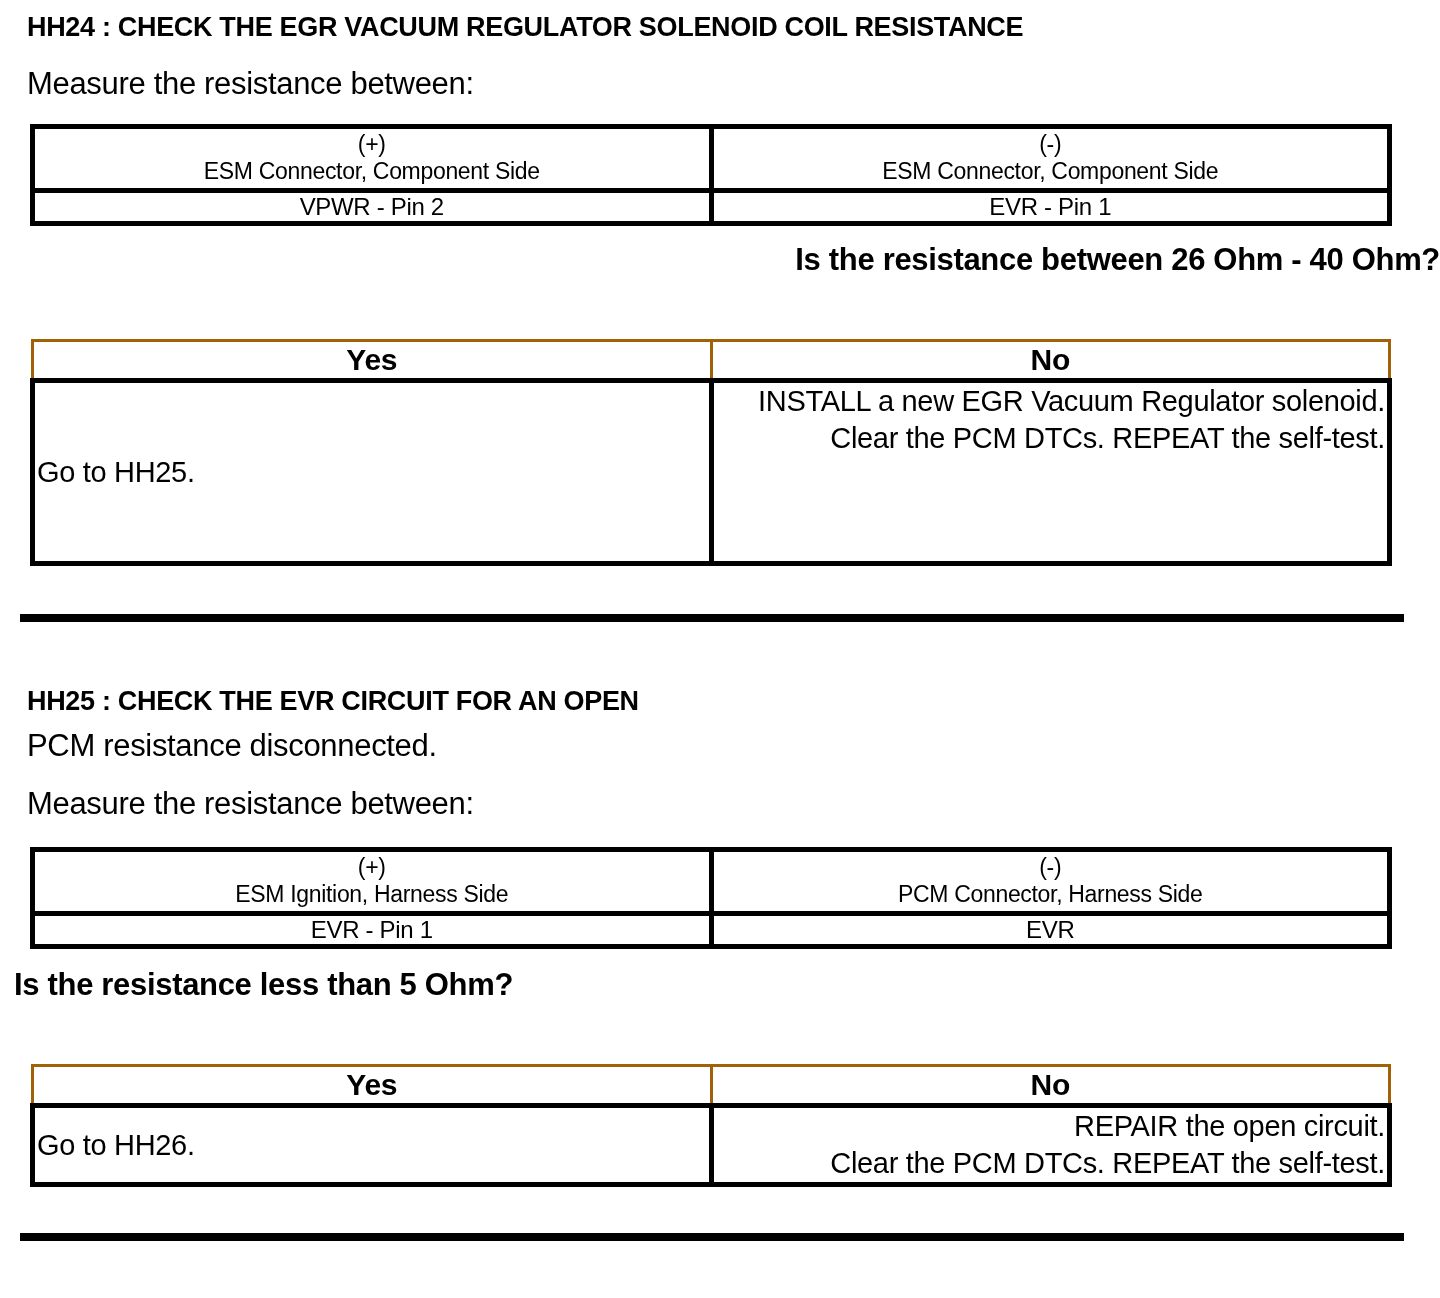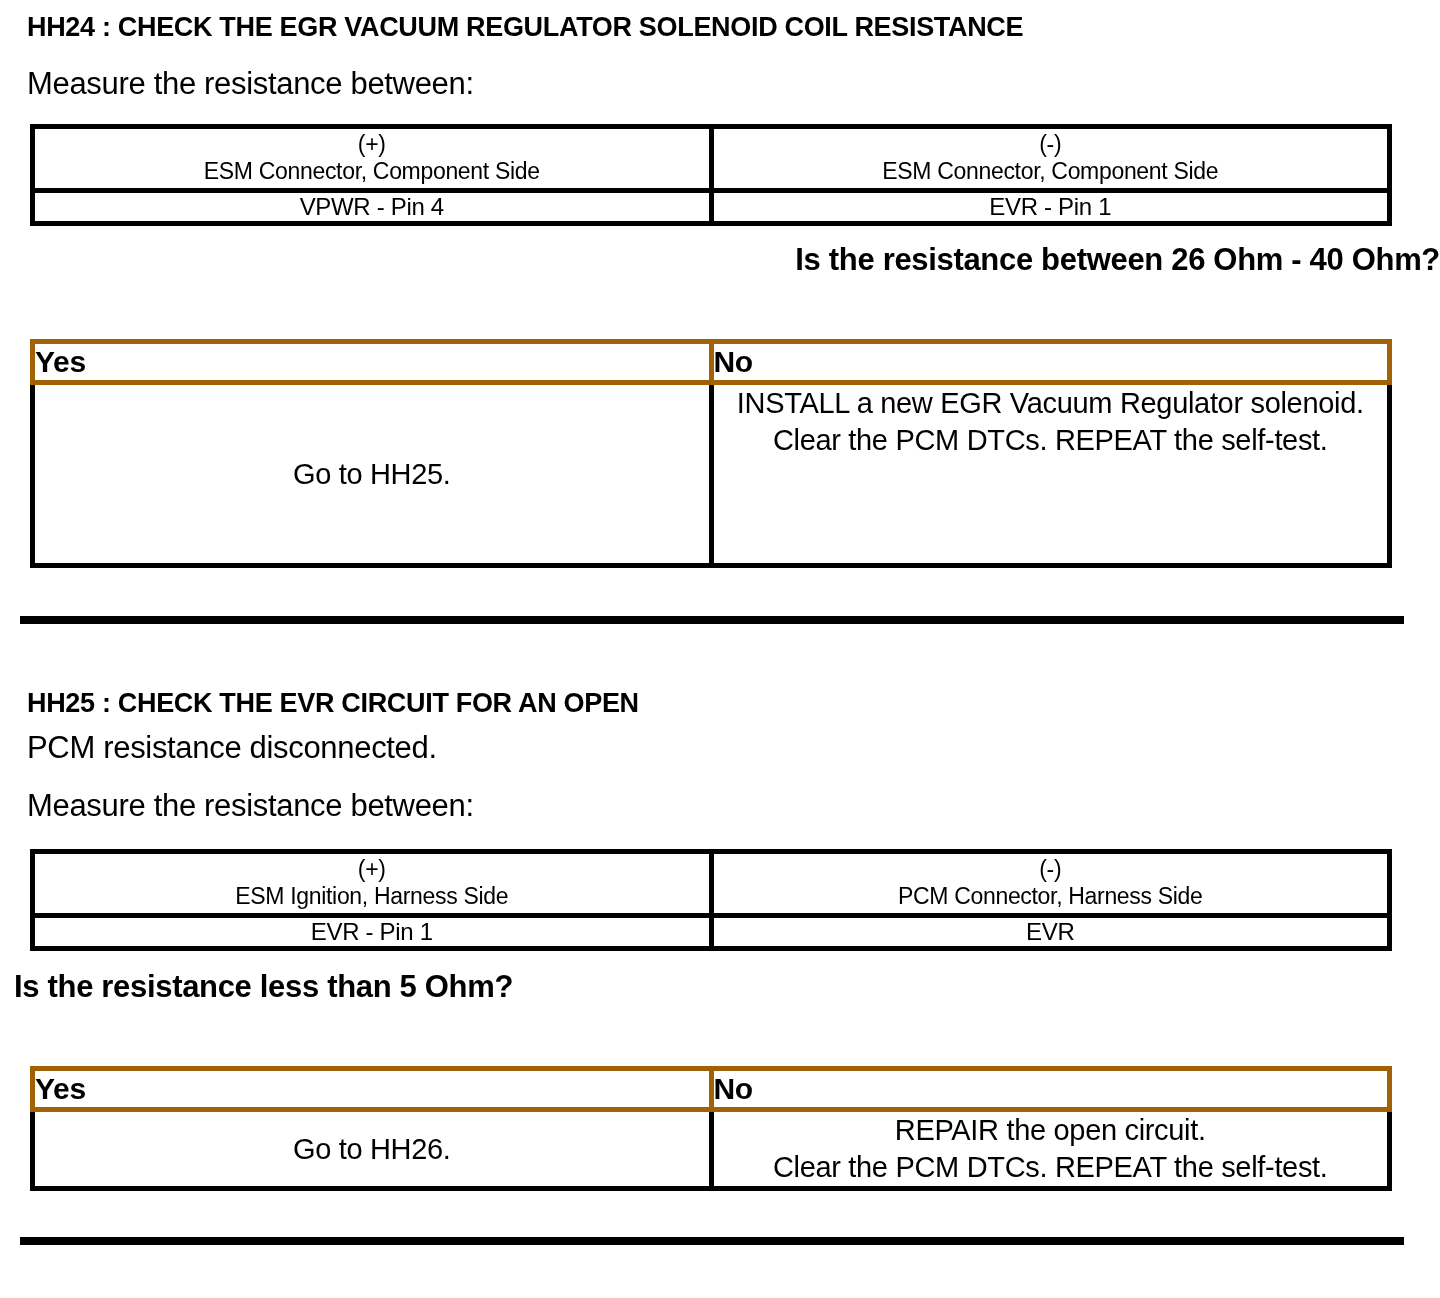--- a/index.html
+++ b/index.html
@@ -54,39 +54,38 @@
     font-size: 23px;
     line-height: 27px;
     padding: 2px 0 3px 0;
   }
   .meas-table .val-cell {
     font-size: 24px;
     line-height: 28px;
     height: 28px;
   }
   .result-table th {
-    border: 5px solid #a16207;
+    border: 3px solid #a16207;
     font-size: 30px;
     font-weight: bold;
-    text-align: left;
+    text-align: center;
     height: 36px;
     padding: 0;
   }
   .result-table td {
     border: 5px solid #000000;
     font-size: 29px;
     line-height: 37px;
     padding: 0 2px;
   }
   .yes-cell {
-    text-align: center;
     vertical-align: middle;
   }
   .no-cell {
-    text-align: center;
+    text-align: right;
     vertical-align: top;
     margin-top: 13px;
   }
   .tall td { height: 178px; }
   .short td { height: 68px; }
   .divider {
     margin-left: 20px;
     width: 1384px;
     height: 8px;
     background: #000000;
@@ -113,21 +112,21 @@
           </div>
         </th>
         <th>
           <div class="hdr-cell">
             <div>(-)</div>
             <div>ESM Connector, Component Side</div>
           </div>
         </th>
       </tr>
       <tr>
-        <td class="val-cell">VPWR - Pin 4</td>
+        <td class="val-cell">VPWR - Pin 2</td>
         <td class="val-cell">EVR - Pin 1</td>
       </tr>
     </tbody>
       </table>
 
     <div class="question" style="margin-top:14px;text-align:right;">Is the resistance between 26 Ohm - 40 Ohm?</div>
 
     <table class="result-table tall" style="margin-top:59px;">
       <tbody>
           <tr>

